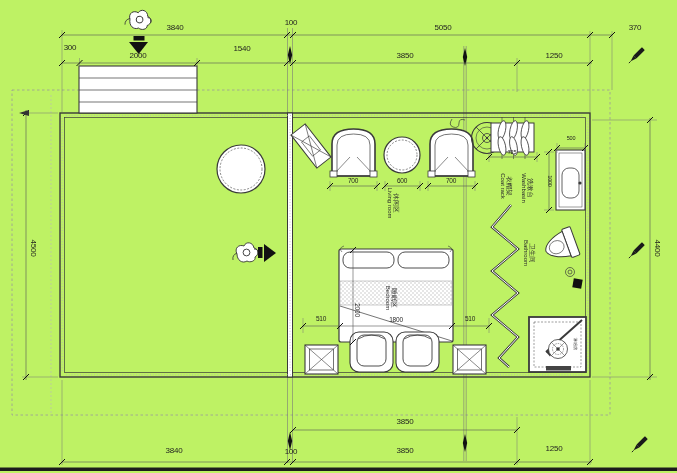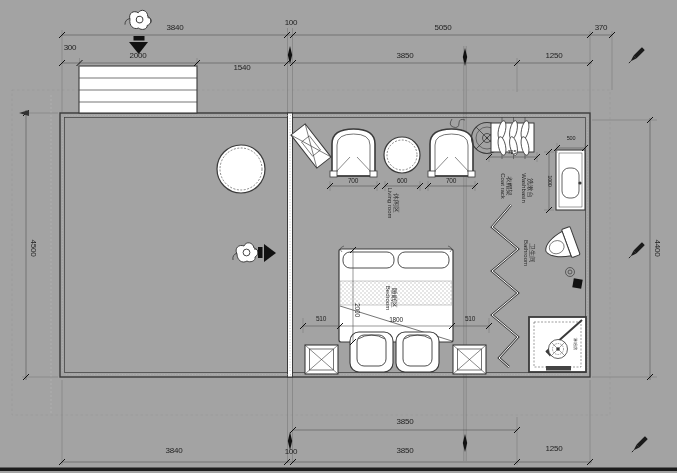--- a/index.html
+++ b/index.html
@@ -1,16 +1,16 @@
 <!DOCTYPE html>
 <html><head>
 <meta charset="utf-8">
 <style>
   html,body{margin:0;padding:0;background:#fff;}
-  .canvas{position:relative;width:677px;height:473px;background:#a3a3a3;overflow:hidden;
+  .canvas{position:relative;width:677px;height:473px;background:#bef264;overflow:hidden;
           font-family:"Liberation Sans","DejaVu Sans",sans-serif;}
   .canvas svg{position:absolute;left:0;top:0;}
   .dim{position:absolute;transform:translate(-50%,-50%);font-size:8px;color:#1f1f1f;
        letter-spacing:-0.2px;white-space:nowrap;line-height:1;}
   .dim.rot{transform:translate(-50%,-50%) rotate(90deg);}
   .dim.m{font-size:6.5px;}
   .dim.s{font-size:5.5px;}
   .dim.s.rot{transform:translate(-50%,-50%) rotate(90deg);}
   .vblock{position:absolute;transform:translate(-50%,-50%) rotate(90deg);display:flex;
           flex-direction:column;align-items:center;line-height:1.15;white-space:nowrap;color:#2b2b2b;}
@@ -329,24 +329,24 @@
       </g>
 
   <g>
     <rect x="0" y="467.5" width="677" height="3.5" fill="#1c1c1c"></rect>
   </g>
 </svg>
 
 <span class="dim" style="left:175px;top:28px">3840</span>
 <span class="dim" style="left:291px;top:23px">100</span>
 <span class="dim" style="left:443px;top:28px">5050</span>
-<span class="dim" style="left:601px;top:28px">370</span>
+<span class="dim" style="left:635px;top:28px">370</span>
 <span class="dim" style="left:70px;top:48px">300</span>
 <span class="dim" style="left:138px;top:56px">2000</span>
-<span class="dim" style="left:242px;top:68px">1540</span>
+<span class="dim" style="left:242px;top:49px">1540</span>
 <span class="dim" style="left:405px;top:56px">3850</span>
 <span class="dim" style="left:554px;top:56px">1250</span>
 <span class="dim rot" style="left:33px;top:248px">4500</span>
 <span class="dim rot" style="left:657px;top:248px">4400</span>
 <span class="dim" style="left:405px;top:422px">3850</span>
 <span class="dim" style="left:174px;top:451px">3840</span>
 <span class="dim" style="left:291px;top:452px">100</span>
 <span class="dim" style="left:405px;top:451px">3850</span>
 <span class="dim" style="left:554px;top:449px">1250</span>
 

